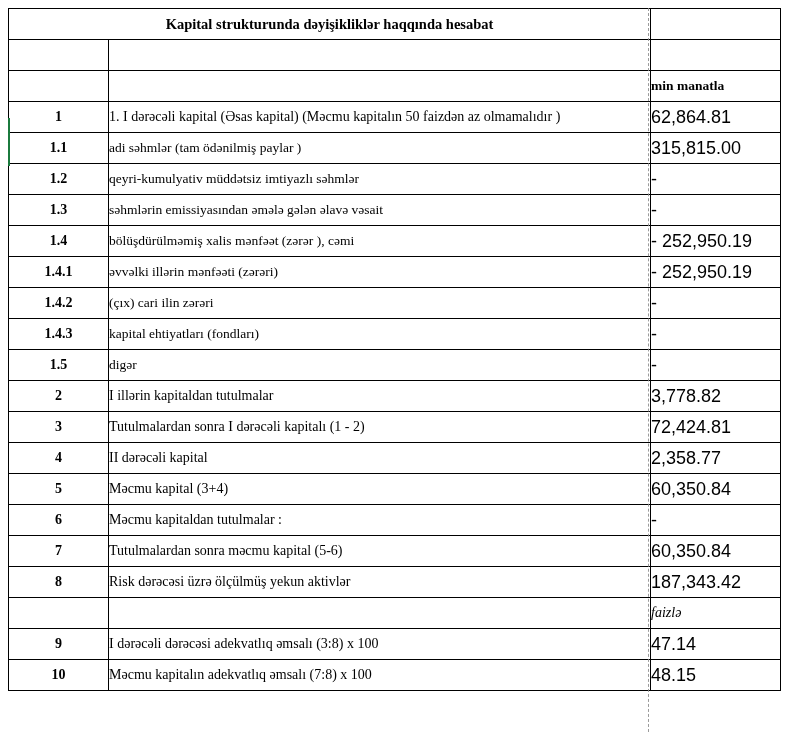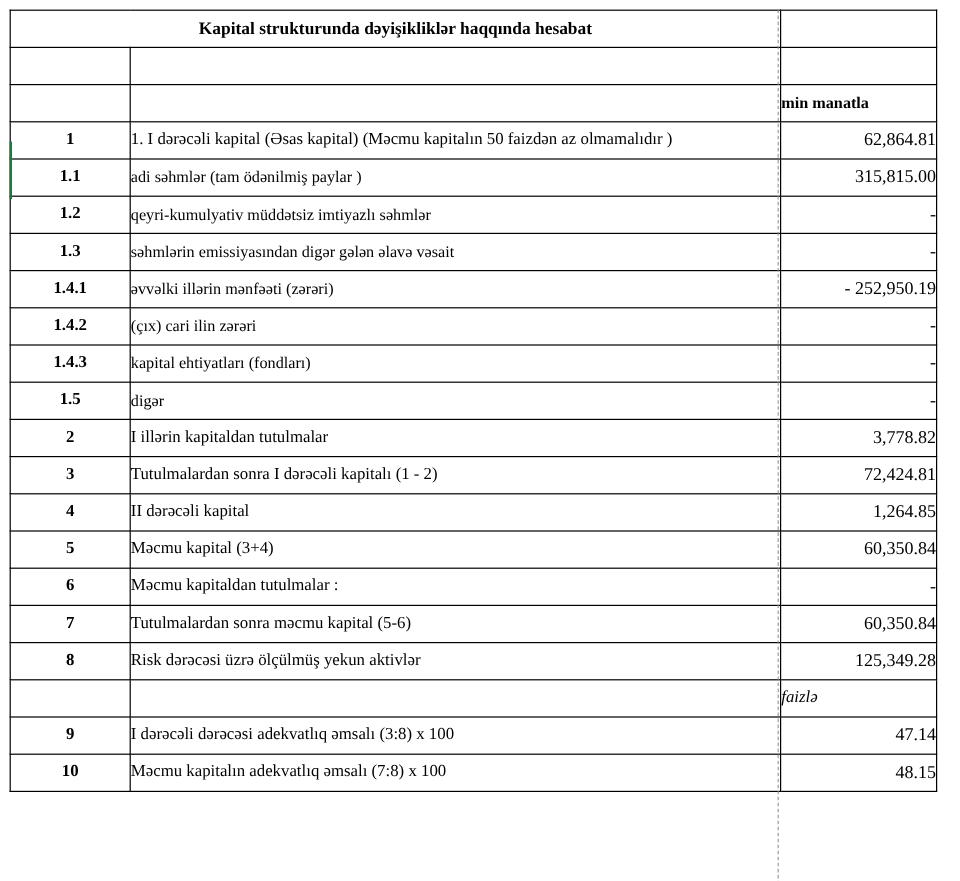--- a/index.html
+++ b/index.html
@@ -55,24 +55,23 @@
     padding: 2px 4px;
   }
   .desc-cell {
     text-align: left;
     font-size: 13.5px;
     padding: 3px 4px 3px 10px;
     line-height: 1.45;
   }
   .desc-cell.bold { font-weight: normal; font-size: 14px; }
   .val-cell {
-    text-align: right;
-    font-size: 15px;
+    font-size: 18px;
     padding: 2px 12px 2px 4px;
-    font-family: Liberation Serif, serif;
+    font-family: Liberation Sans, sans-serif;
   }
   .unit-cell {
     text-align: left;
     font-size: 13.5px;
     font-weight: bold;
     padding: 2px 4px 2px 8px;
   }
   .unit-cell.italic {
     font-style: italic;
     font-weight: normal;
@@ -143,22 +142,27 @@
         <td class="desc-cell">adi səhmlər (tam ödənilmiş paylar )</td>
         <td class="val-cell">315,815.00</td>
       </tr>
       <tr>
         <td class="num-cell">1.2</td>
         <td class="desc-cell">qeyri-kumulyativ müddətsiz imtiyazlı səhmlər</td>
         <td class="val-cell">-</td>
       </tr>
       <tr>
         <td class="num-cell">1.3</td>
-        <td class="desc-cell">səhmlərin emissiyasından digər gələn  əlavə vəsait</td>
-        <td class="val-cell">-</td>
+        <td class="desc-cell">səhmlərin emissiyasından əmələ gələn  əlavə vəsait</td>
+        <td class="val-cell">-</td>
+      </tr>
+      <tr>
+        <td class="num-cell">1.4</td>
+        <td class="desc-cell">bölüşdürülməmiş xalis mənfəət (zərər ), cəmi</td>
+        <td class="val-cell">- 252,950.19</td>
       </tr>
       <tr>
         <td class="num-cell">1.4.1</td>
         <td class="desc-cell">əvvəlki illərin mənfəəti (zərəri)</td>
         <td class="val-cell">- 252,950.19</td>
       </tr>
       <tr>
         <td class="num-cell">1.4.2</td>
         <td class="desc-cell">(çıx) cari ilin zərəri</td>
         <td class="val-cell">-</td>
@@ -179,41 +183,41 @@
         <td class="val-cell">3,778.82</td>
       </tr>
       <tr>
         <td class="num-cell">3</td>
         <td class="desc-cell bold">Tutulmalardan  sonra I dərəcəli kapitalı (1 - 2)</td>
         <td class="val-cell">72,424.81</td>
       </tr>
       <tr>
         <td class="num-cell">4</td>
         <td class="desc-cell bold">II dərəcəli  kapital</td>
-        <td class="val-cell">1,264.85</td>
+        <td class="val-cell">2,358.77</td>
       </tr>
       <tr>
         <td class="num-cell">5</td>
         <td class="desc-cell bold">Məcmu kapital (3+4)</td>
         <td class="val-cell">60,350.84</td>
       </tr>
       <tr>
         <td class="num-cell">6</td>
         <td class="desc-cell bold">Məcmu kapitaldan tutulmalar :</td>
         <td class="val-cell">-</td>
       </tr>
       <tr>
         <td class="num-cell">7</td>
         <td class="desc-cell bold">Tutulmalardan sonra məcmu kapital (5-6)</td>
         <td class="val-cell">60,350.84</td>
       </tr>
       <tr>
         <td class="num-cell">8</td>
         <td class="desc-cell bold">Risk dərəcəsi üzrə ölçülmüş  yekun aktivlər</td>
-        <td class="val-cell">125,349.28</td>
+        <td class="val-cell">187,343.42</td>
       </tr>
 
       <tr>
         <td class="no-border"></td>
         <td class="no-border"></td>
         <td class="no-border unit-cell italic">faizlə</td>
       </tr>
 
       <tr>
         <td class="num-cell">9</td>

